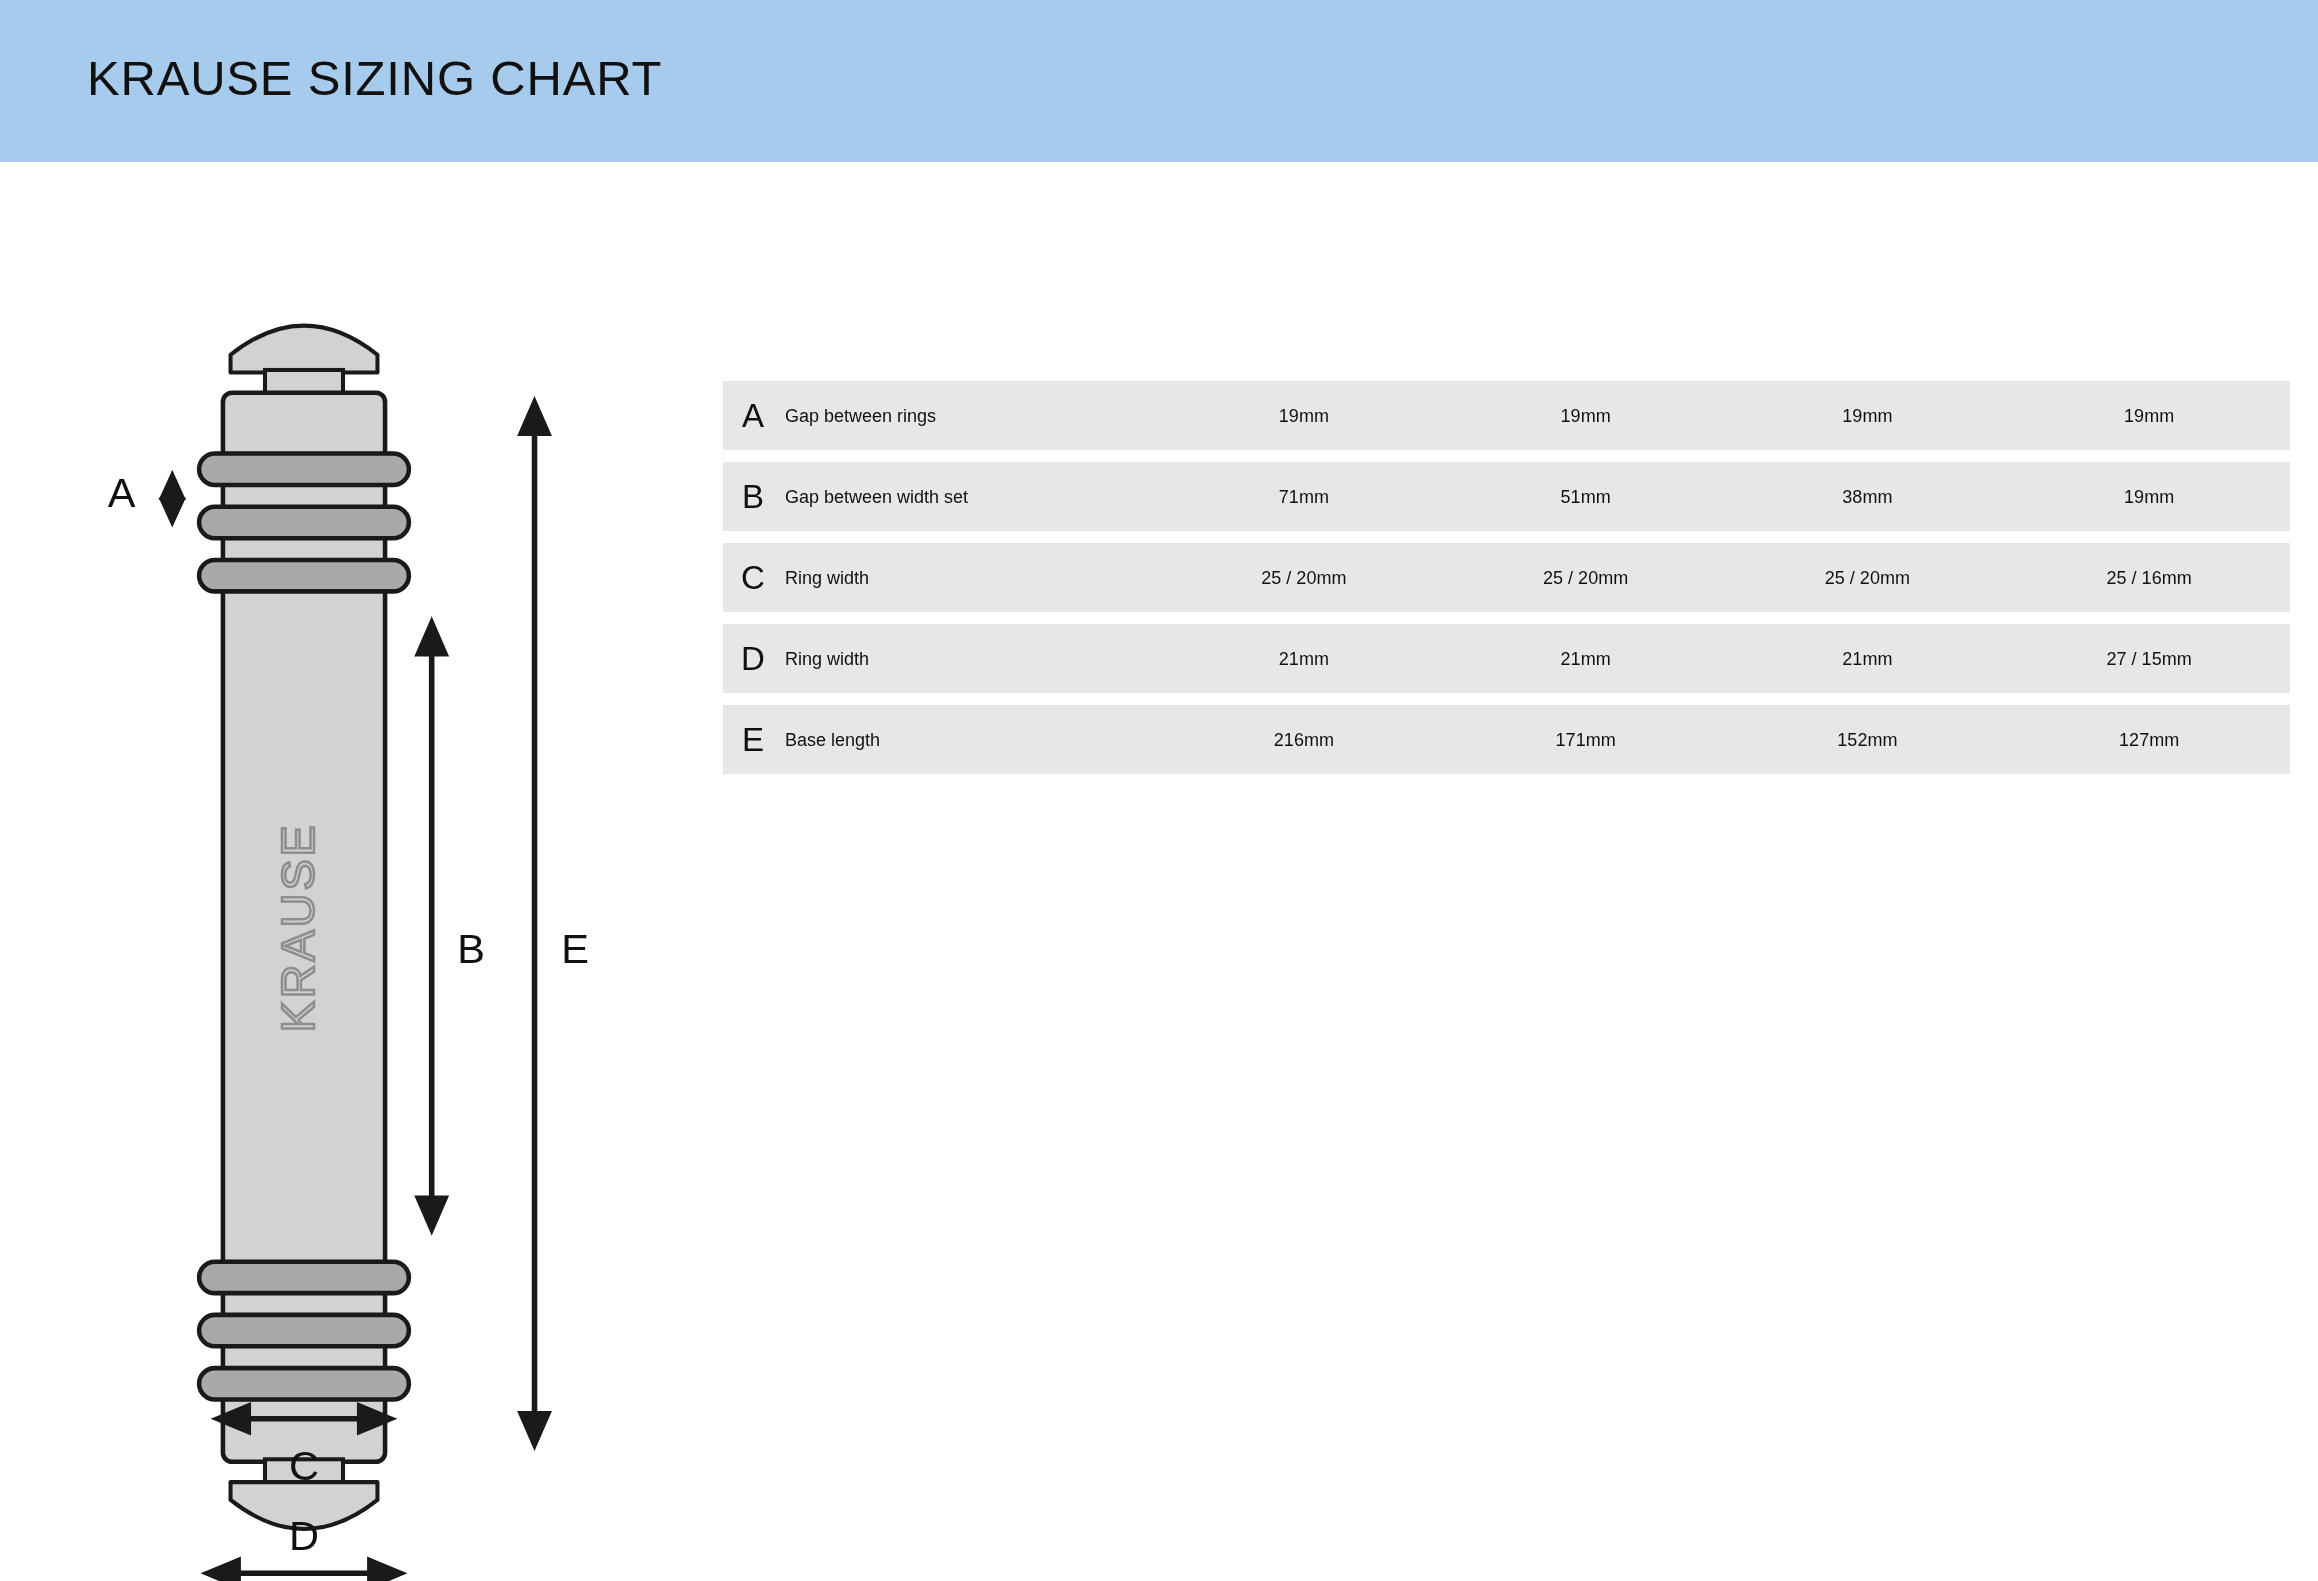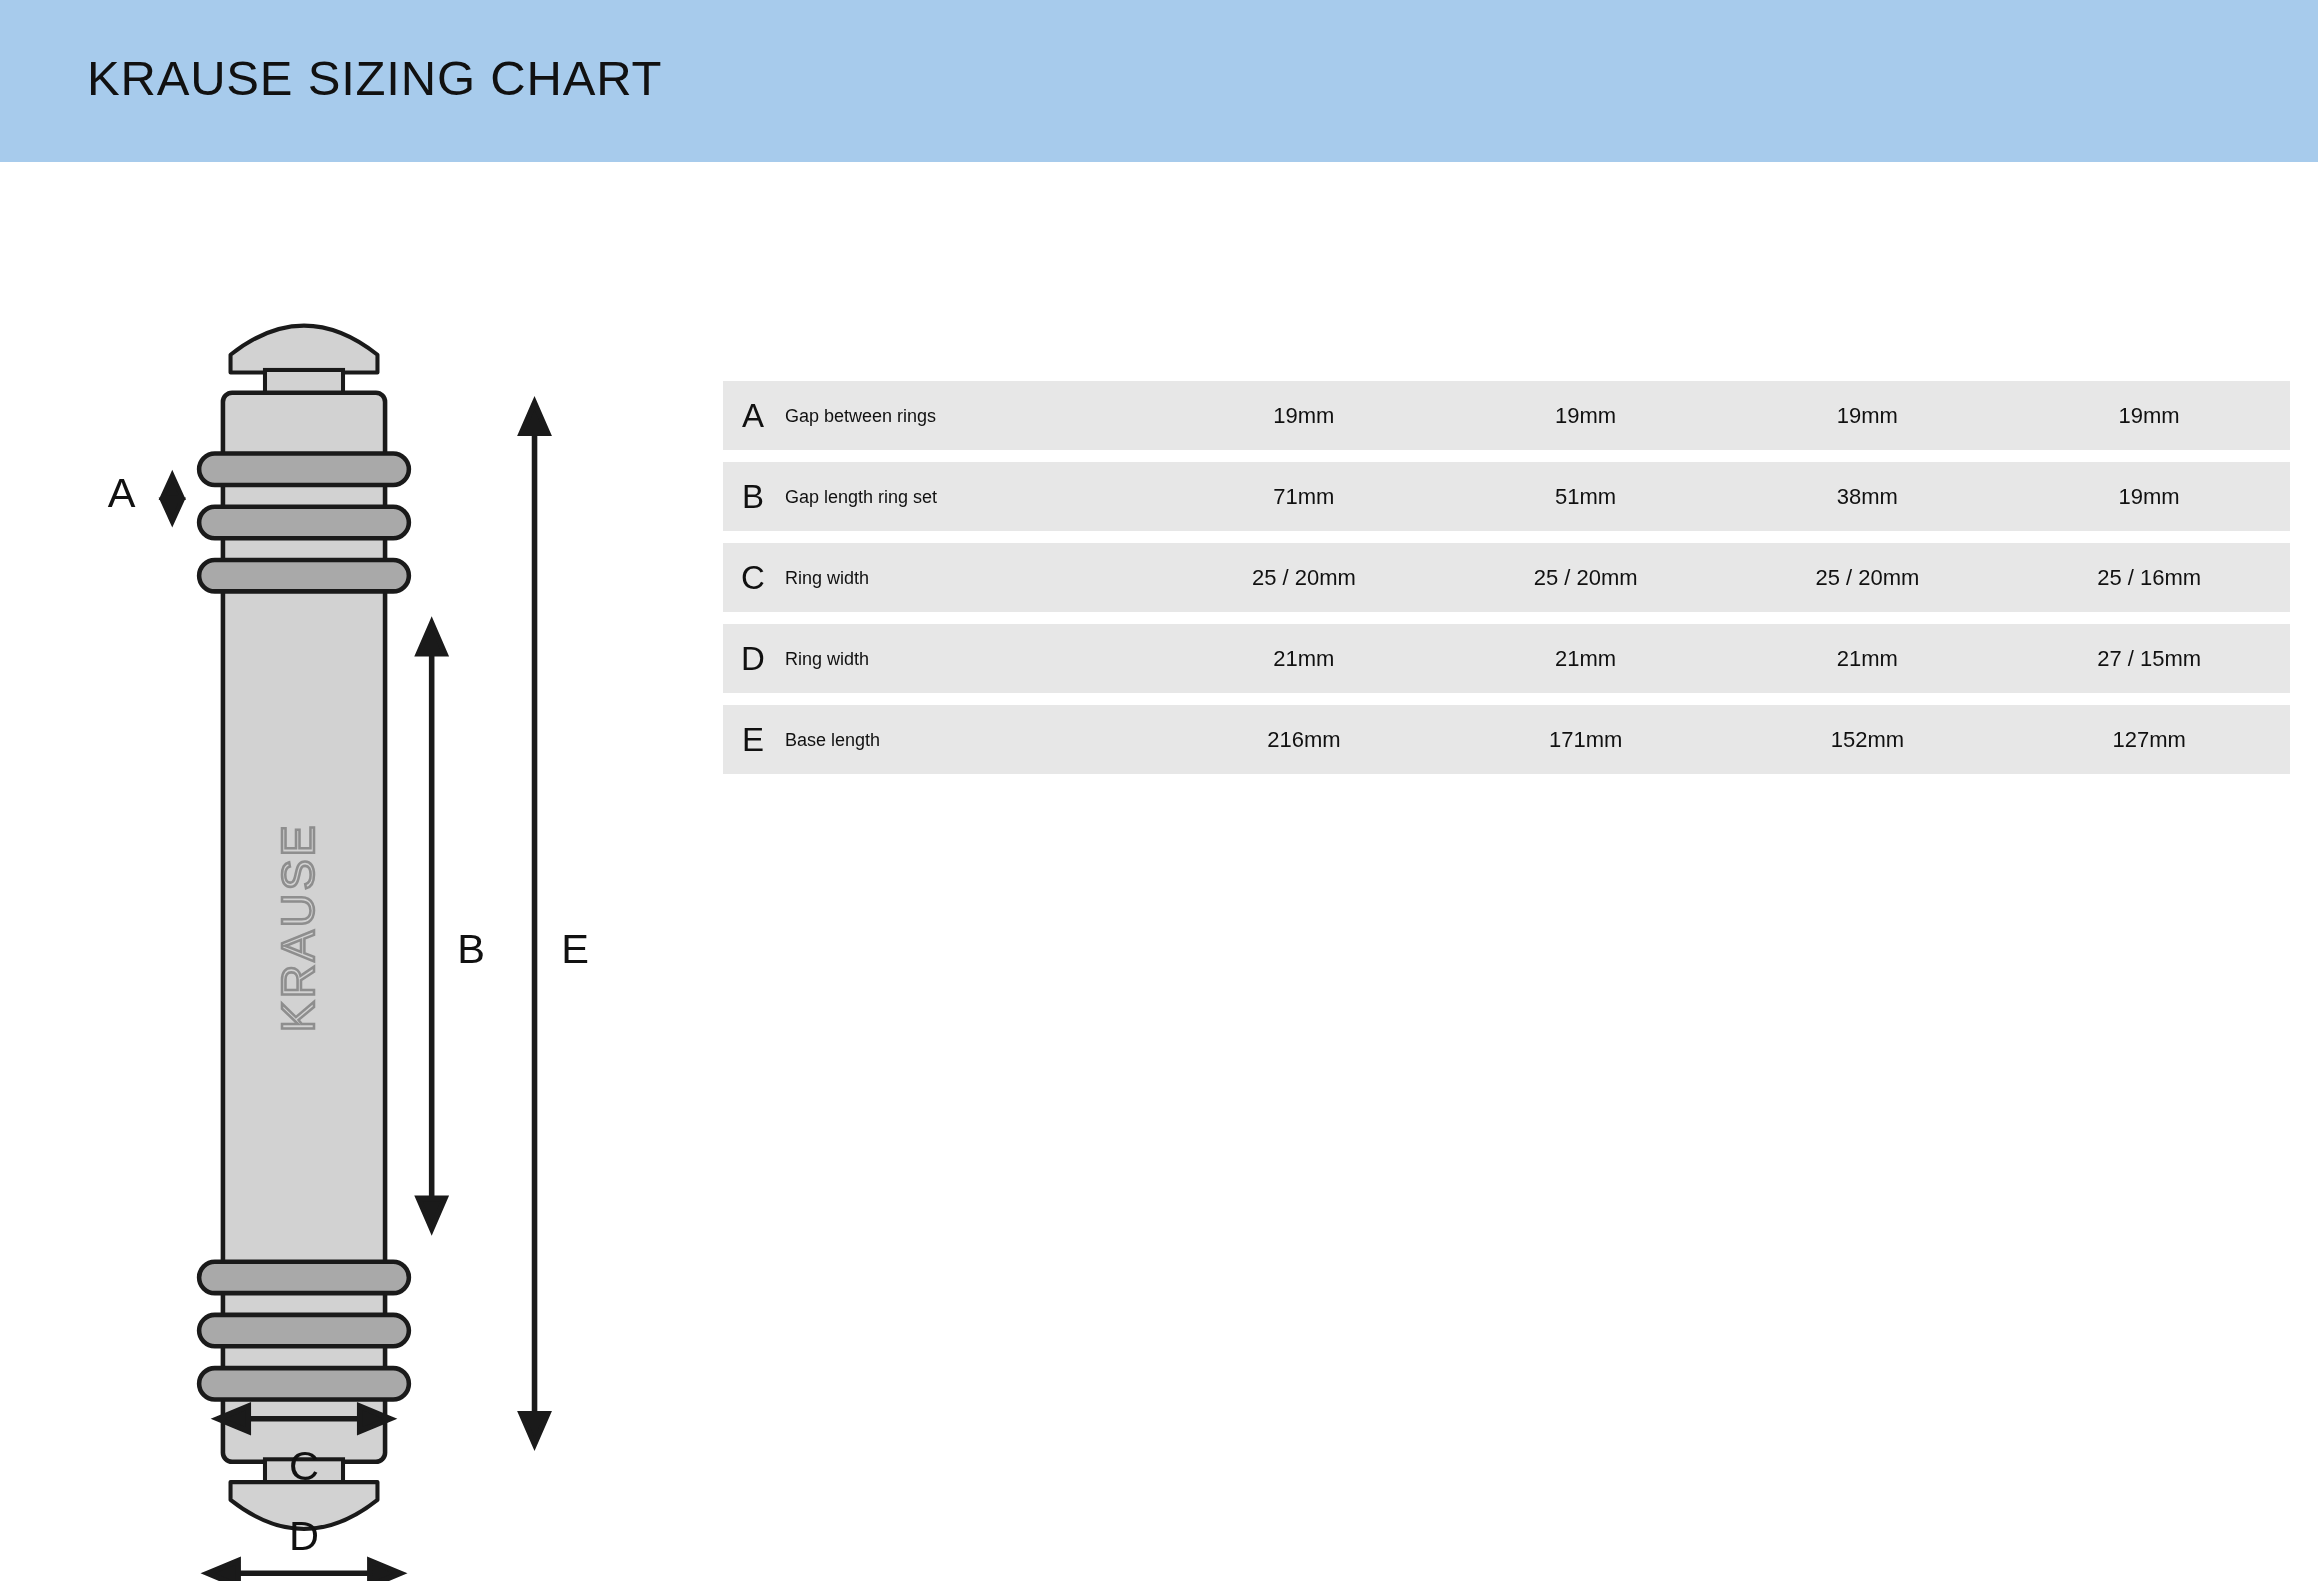--- a/index.html
+++ b/index.html
@@ -86,21 +86,21 @@
     width: 380px;
     flex: 0 0 380px;
     font-size: 18px;
     color: #111111;
     line-height: 1;
     padding-left: 2px;
   }
   .c-val {
     flex: 1 1 0;
     text-align: center;
-    font-size: 22px;
+    font-size: 18px;
     color: #111111;
     line-height: 1;
   }
 
   .h-spacer-letter { width: 60px; flex: 0 0 60px; }
   .h-spacer-label  { width: 380px; flex: 0 0 380px; }
   .h-col {
     flex: 1 1 0;
     text-align: center;
     font-size: 39px;
@@ -201,21 +201,21 @@
       <div class="c-letter">A</div>
       <div class="c-label">Gap between rings</div>
       <div class="c-val">19mm</div>
       <div class="c-val">19mm</div>
       <div class="c-val">19mm</div>
       <div class="c-val">19mm</div>
     </div>
 
     <div class="t-row">
       <div class="c-letter">B</div>
-      <div class="c-label">Gap length ring set</div>
+      <div class="c-label">Gap between width set</div>
       <div class="c-val">71mm</div>
       <div class="c-val">51mm</div>
       <div class="c-val">38mm</div>
       <div class="c-val">19mm</div>
     </div>
 
     <div class="t-row">
       <div class="c-letter">C</div>
       <div class="c-label">Ring width</div>
       <div class="c-val">25 / 20mm</div>

